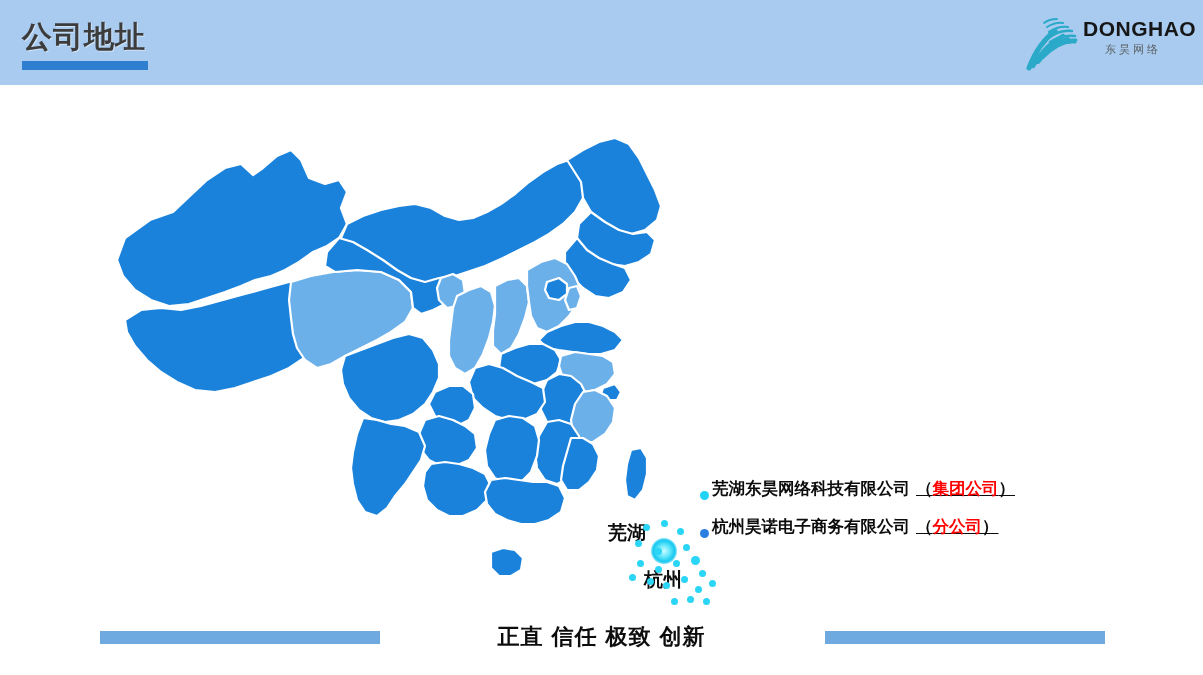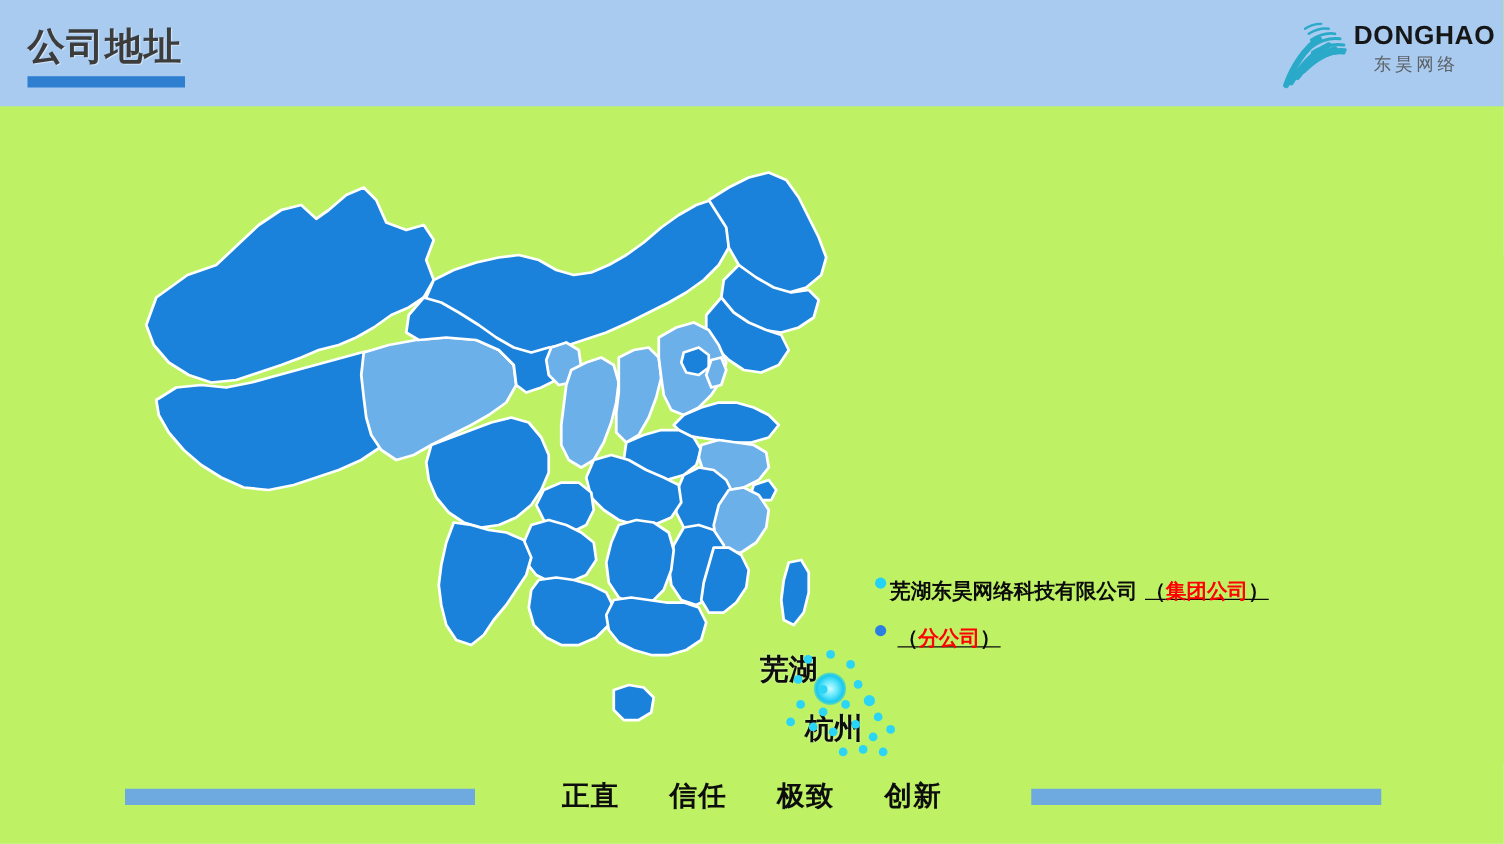--- a/index.html
+++ b/index.html
@@ -11,21 +11,21 @@
     height: 675px;
     background: #e6effa;
     font-family: "Liberation Sans", "DejaVu Sans", sans-serif;
     overflow: hidden;
     position: relative;
   }
   .slide {
     position: relative;
     width: 1203px;
     height: 675px;
-    background: #bef264;
+    background: #ffffff;
     overflow: hidden;
   }
 
   
   .header-band {
     position: absolute;
     left: 0; top: 0;
     width: 1203px;
     height: 85px;
     background: #a8cbef;
@@ -73,40 +73,40 @@
   }
   .logo-name {
     font-size: 21px;
     font-weight: bold;
     color: #161616;
     letter-spacing: 0.5px;
     line-height: 1;
     text-align: center;
   }
   .logo-sub {
-    font-size: 14px;
+    font-size: 11px;
     color: #5d6166;
     letter-spacing: 3px;
     margin-top: 5px;
     line-height: 1;
   }
 
   
   .map-area {
     position: absolute;
     left: 95px;
     top: 120px;
     width: 620px;
     height: 490px;
   }
   .map-area svg { display: block; }
 
   .city-label {
     position: absolute;
-    font-size: 23px;
+    font-size: 19px;
     font-weight: bold;
     color: #0d0d0d;
     white-space: nowrap;
     text-shadow: 0 0 2px rgba(255,255,255,0.5);
   }
   .label-wuhu { left: 513px; top: 400px; }
   .label-hangzhou { left: 549px; top: 447px; }
 
   .marker-main {
     position: absolute;
@@ -128,21 +128,21 @@
 
   
   .legend {
     position: absolute;
     left: 700px;
     top: 462px;
     width: 420px;
   }
   .legend-row {
     display: flex;
-    align-items: flex-start;
+    align-items: flex-end;
     height: 38px;
     white-space: nowrap;
   }
   .legend-bullet {
     width: 9px;
     height: 9px;
     border-radius: 50%;
     margin-right: 3px;
     flex: 0 0 auto;
   }
@@ -178,21 +178,21 @@
     position: absolute;
     left: 0;
     top: 622px;
     width: 1203px;
     text-align: center;
     font-size: 22px;
     font-weight: bold;
     color: #0d0d0d;
     letter-spacing: 1px;
   }
-  .footer-slogan span { margin: 0 20px; text-align: center; }
+  .footer-slogan span { margin: 0 4px; text-align: center; }
 </style>
 </head>
 <body>
 
 <div class="slide">
 
   <div class="header-band"></div>
   <div class="page-title">公司地址</div>
   <div class="title-underline"></div>
 
@@ -321,20 +321,21 @@
 
     <div class="legend-row">
       <span class="legend-bullet bullet-group"></span>
       <span class="legend-text">芜湖东昊网络科技有限公司</span>
       <span class="legend-gap"></span>
       <span class="legend-tag"><span>（</span><span class="red">集团公司</span><span>）</span></span>
     </div>
 
     <div class="legend-row">
       <span class="legend-bullet bullet-branch"></span>
+      <span class="legend-text">杭州昊诺电子商务有限公司</span>
       <span class="legend-gap"></span>
       <span class="legend-tag"><span>（</span><span class="red">分公司</span><span>）</span></span>
     </div>
 
 
   </div>
 
   <div class="footer-bar left"></div>
   <div class="footer-bar right"></div>
   <div class="footer-slogan">

